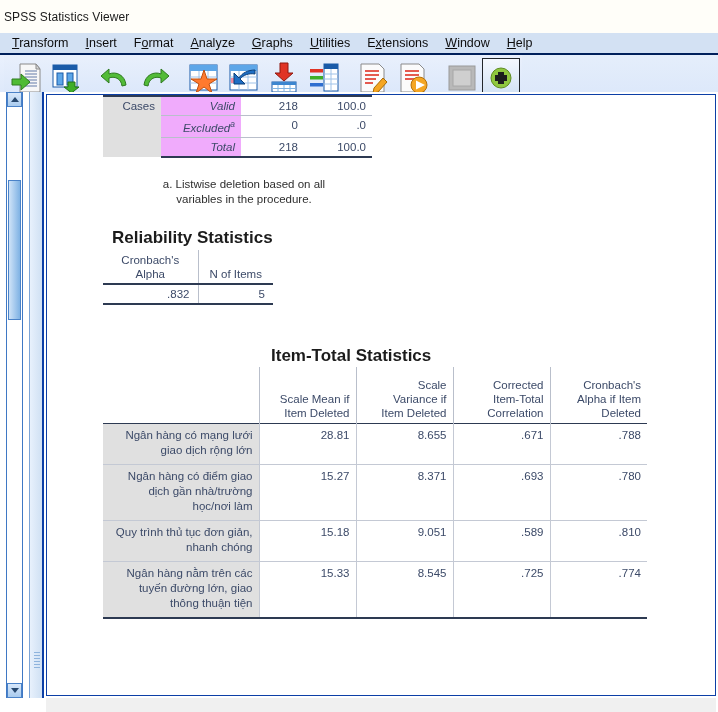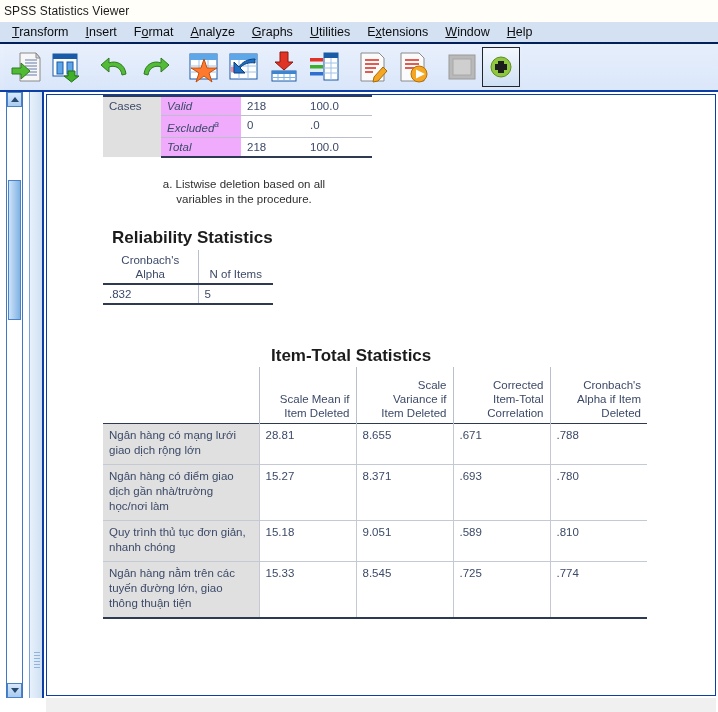--- a/index.html
+++ b/index.html
@@ -7,21 +7,21 @@
     margin: 0; padding: 0;
     width: 718px; height: 712px;
     overflow: hidden;
     background: #ffffff;
     font-family: "Liberation Sans", sans-serif;
   }
   #app { position: relative; width: 718px; height: 712px; background:#fff; }
 
   
   .titlebar {
-    height: 22px;
+    height: 33px;
     background: #fffef9;
     display: flex; align-items: center;
     padding-left: 4px;
     font-size: 12px;
     color: #1b1b1b;
     letter-spacing: .1px;
   }
 
   
   .menubar {
@@ -136,21 +136,21 @@
   table.spss {
     border-collapse: collapse;
     font-size: 11.5px;
     color: #3c4a68;
     font-family: "Liberation Sans", sans-serif;
   }
   table.spss td, table.spss th {
     padding: 3px 6px;
     font-weight: normal;
     vertical-align: top;
-    text-align: left;
+    text-align: right;
   }
   .num { text-align: right; }
 
   
   #tbl-cases { position: absolute; left: 56px; top: 0px; width: 269px; }
   #tbl-cases table { width: 269px; }
   #tbl-cases td { border-top: 1px solid #b9bfcb; }
   #tbl-cases tr:first-child td { border-top: 2px solid #2d3a52; }
   #tbl-cases tr:last-child td { border-bottom: 2px solid #2d3a52; }
   .rowhdr { background: #f0abfc; font-style: italic; }

